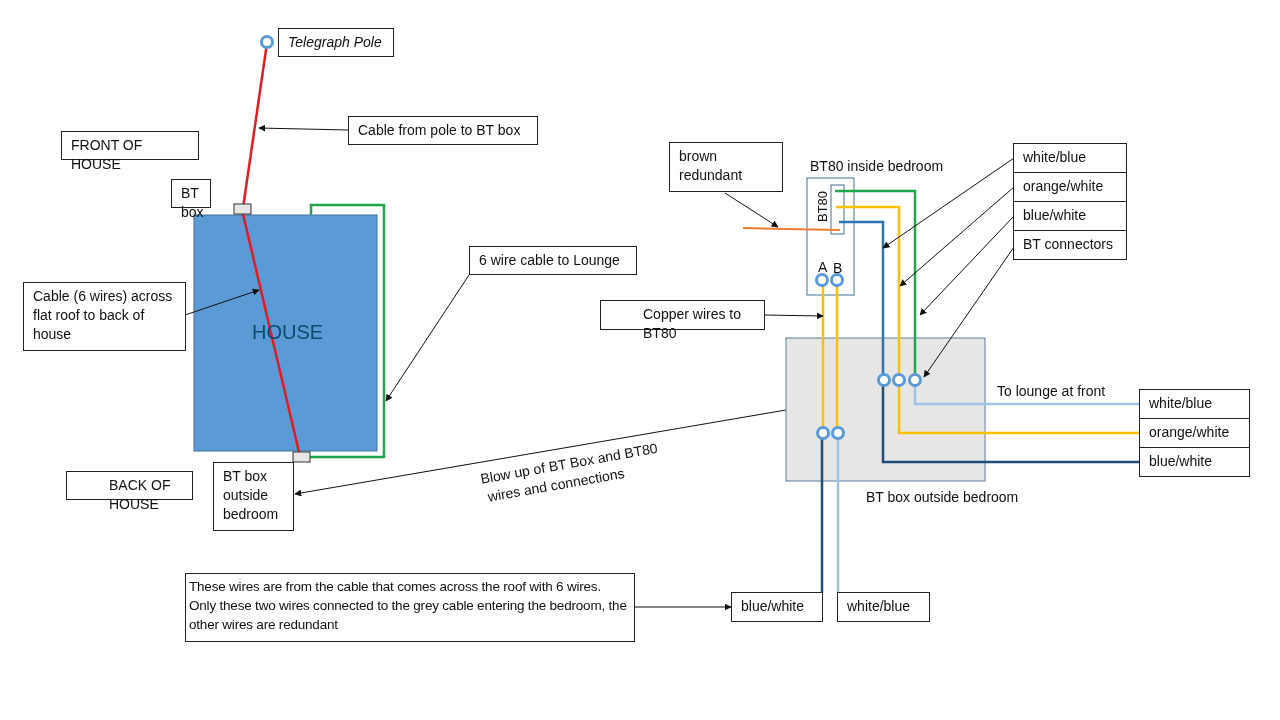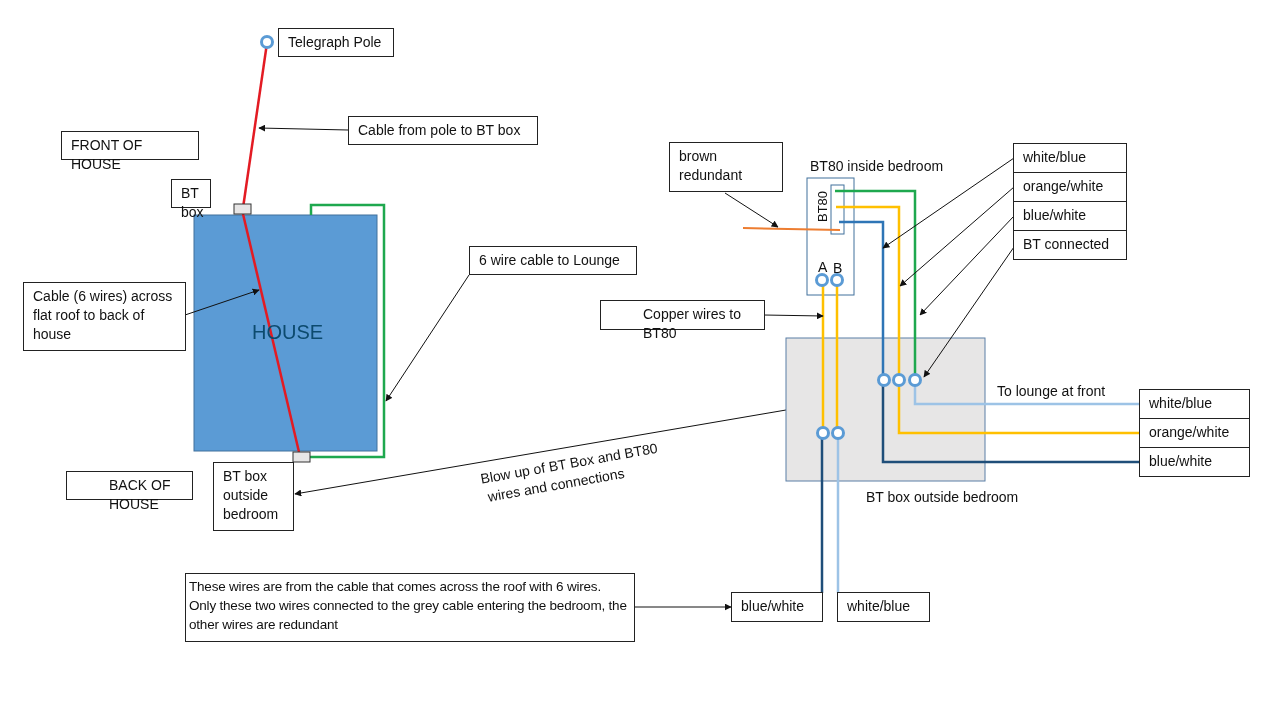--- a/index.html
+++ b/index.html
@@ -75,21 +75,21 @@
   <line x1="1014" y1="158" x2="883" y2="248" stroke="#111" stroke-width="1" marker-end="url(#arr)"></line>
   <line x1="1014" y1="187" x2="900" y2="286" stroke="#111" stroke-width="1" marker-end="url(#arr)"></line>
   <line x1="1014" y1="216" x2="920" y2="315" stroke="#111" stroke-width="1" marker-end="url(#arr)"></line>
   <line x1="1014" y1="247" x2="924" y2="377" stroke="#111" stroke-width="1" marker-end="url(#arr)"></line>
 
   <line x1="764" y1="315" x2="823" y2="316" stroke="#111" stroke-width="1" marker-end="url(#arr)"></line>
 
   <line x1="634" y1="607" x2="731" y2="607" stroke="#111" stroke-width="1" marker-end="url(#arr)"></line>
 </svg>
 
-<div class="lbl" style="left:278px;top:28px;width:116px;height:29px;">Telegraph Pole</div>
+<div class="lbl" style="left:278px;top:28px;width:116px;height:29px;font-style:italic;">Telegraph Pole</div>
 <div class="lbl" style="left:348px;top:116px;width:190px;height:29px;">Cable from pole to BT box</div>
 <div class="lbl" style="left:61px;top:131px;width:138px;height:29px;">FRONT OF HOUSE</div>
 <div class="lbl" style="left:171px;top:179px;width:40px;height:29px;">BT box</div>
 <div class="lbl" style="left:23px;top:282px;width:163px;height:69px;">Cable (6 wires) across flat roof to back of house</div>
 <div class="house-text" style="left:252px;top:321px;">HOUSE</div>
 <div class="lbl" style="left:469px;top:246px;width:168px;height:29px;">6 wire cable to Lounge</div>
 <div class="lbl" style="left:66px;top:471px;width:127px;height:29px;padding-left:42px;">BACK OF HOUSE</div>
 <div class="lbl" style="left:213px;top:462px;width:81px;height:69px;">BT box outside bedroom</div>
 
 <div class="rot" style="left:479px;top:470px;">
@@ -102,21 +102,21 @@
 <div class="bt80-vert" style="left:815px;top:222px;">BT80</div>
 <div class="ab" style="left:818px;top:259px;">A</div>
 <div class="ab" style="left:833px;top:260px;">B</div>
 
 <div class="lbl" style="left:600px;top:300px;width:165px;height:30px;padding-left:42px;">Copper wires to BT80</div>
 
 <div style="position:absolute;left:1013px;top:143px;width:114px;">
   <div class="lbl" style="position:relative;width:114px;height:30px;">white/blue</div>
   <div class="lbl" style="position:relative;width:114px;height:30px;margin-top:-1px;">orange/white</div>
   <div class="lbl" style="position:relative;width:114px;height:30px;margin-top:-1px;">blue/white</div>
-  <div class="lbl" style="position:relative;width:114px;height:30px;margin-top:-1px;">BT connected</div>
+  <div class="lbl" style="position:relative;width:114px;height:30px;margin-top:-1px;">BT connectors</div>
 </div>
 
 <div class="free" style="left:997px;top:382px;">To lounge at front</div>
 <div class="free" style="left:866px;top:488px;">BT box outside bedroom</div>
 
 <div style="position:absolute;left:1139px;top:389px;width:111px;">
   <div class="lbl" style="position:relative;width:111px;height:30px;">white/blue</div>
   <div class="lbl" style="position:relative;width:111px;height:30px;margin-top:-1px;">orange/white</div>
   <div class="lbl" style="position:relative;width:111px;height:30px;margin-top:-1px;">blue/white</div>
 </div>

